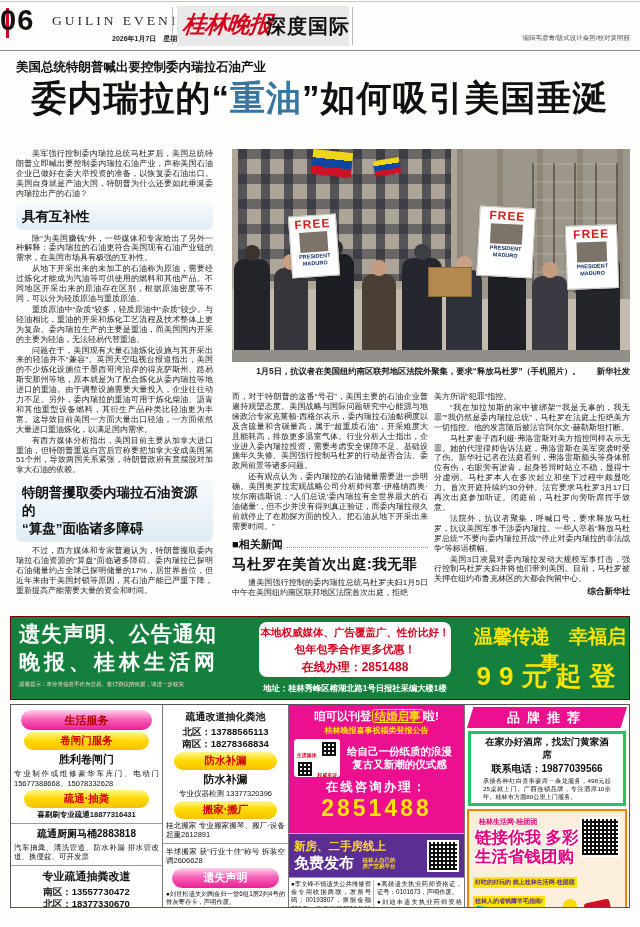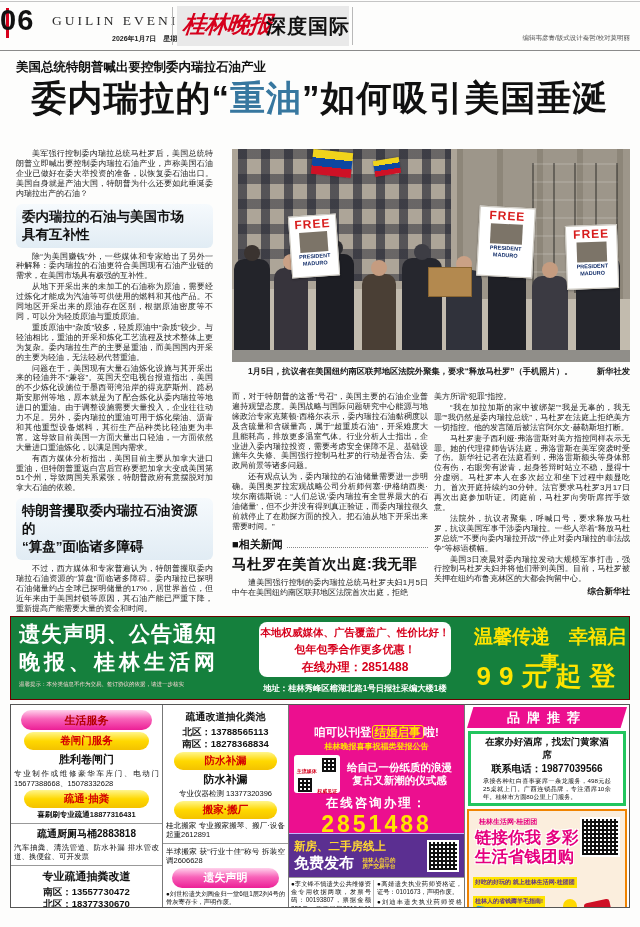--- a/index.html
+++ b/index.html
@@ -57,21 +57,21 @@
   .person{position:absolute;bottom:8px;border-radius:10px 10px 0 0;}
   .hd{position:absolute;left:50%;top:-14px;transform:translateX(-50%);
       width:16px;height:16px;border-radius:50%;}
   .sign{position:absolute;background:#fff;border:1px solid #cac6bd;text-align:center;
         box-shadow:0 1px 2px rgba(0,0,0,.35);padding-top:2px;}
   .sign .free{color:#d81d1d;font-weight:bold;font-size:12px;line-height:13px;letter-spacing:1px;}
   .sign .face{margin:1px auto;width:60%;height:20px;background:#7c7468;}
   .sign .nm{color:#15306b;font-weight:bold;font-size:5.5px;line-height:6.5px;}
   .box{left:196px;top:118px;width:42px;height:28px;background:#b3894f;border:1px solid #8a6632;}
   .caption{left:232px;top:366px;width:398px;display:flex;font-size:8.3px;font-weight:bold;color:#222;}
-  .caption .cap{flex:1;padding-left:16px;}
+  .caption .cap{flex:1;padding-left:16px;text-align:center;}
   .caption .cred{flex:0 0 auto;padding-left:8px;}
   
   .banner{left:10px;top:616px;width:620px;height:84px;background:#15803d;border:1.5px solid #6d0000;
           box-sizing:border-box;color:#fff;}
   .bn-l1{left:8px;top:3px;font-size:21px;font-weight:bold;letter-spacing:1px;}
   .bn-l2{left:8px;top:31px;font-size:21px;font-weight:bold;letter-spacing:4px;}
   .bn-note{left:8px;top:64px;font-size:5.5px;color:#ffd9d9;}
   .bn-mid{left:248px;top:5px;width:192px;height:55px;background:#fff;border-radius:8px;
           color:#d6001c;text-align:center;font-weight:bold;}
   .bn-m1{font-size:10.5px;padding-top:4px;}
@@ -96,21 +96,21 @@
            font-size:11px;padding:2.5px 0;width:90%;}
   .badge-p.wt{color:#fff;}
   .adtitle{font-size:11px;font-weight:bold;text-align:center;margin:2px 0;}
   .adtext{font-size:7.5px;line-height:9.5px;text-align:justify;}
   .adphone{font-size:9.5px;font-weight:bold;text-align:center;line-height:12px;}
   .sep{border-top:1px solid #999;margin:3px -3px;}
   .tinyad{font-size:6.3px;line-height:8.2px;text-align:justify;}
   .qr{background-image:repeating-linear-gradient(0deg,#111 0 2px,transparent 2px 4px),
       repeating-linear-gradient(90deg,#111 0 2px,#fff 2px 4px);}
   
-  .wed{height:128px;background:#ec0f8f;padding:20px 5px;box-sizing:border-box;text-align:center;color:#fff;}
+  .wed{height:128px;background:#ec0f8f;padding:4px 5px;box-sizing:border-box;text-align:center;color:#fff;}
   .wed-l1{font-size:11.5px;font-weight:bold;}
   .wed-l1 .yl{color:#ffe400;border:1px solid #ffe400;border-radius:3px;padding:0 2px;}
   .wed-l2{font-size:8px;font-weight:bold;color:#ffe400;margin-top:1px;}
   .wed-row{display:flex;margin-top:3px;align-items:center;}
   .wed-qrbox{width:46px;height:38px;background:#fff;border-radius:3px;padding:2px;box-sizing:border-box;}
   .wed-qrbox .lbl{font-size:5px;font-weight:bold;color:#d6001c;line-height:5.5px;}
   .wed-qrbox .qr{width:14px;height:14px;display:inline-block;margin:1px;}
   .wed-txt{flex:1;font-size:10.5px;font-weight:bold;line-height:13px;}
   .wed-l5{font-size:12.5px;font-weight:bold;margin-top:2px;letter-spacing:2px;}
   .wed-phone{font-size:23px;font-weight:bold;color:#ffe400;line-height:24px;letter-spacing:3px;}
@@ -160,21 +160,20 @@
 <div class="abs vline" style="left:352px;"></div>
 <div class="abs staff">编辑韦彦青/版式设计秦哲/校对莫明丽</div>
 <div class="abs headrule"></div>
 
 <div class="abs kicker">美国总统特朗普喊出要控制委内瑞拉石油产业</div>
 <div class="abs headline"><span>委内瑞拉的“</span><span class="hl">重油</span><span>”如何吸引美国垂涎</span></div>
 
 <div class="col leftcol">
   <p>美军强行控制委内瑞拉总统马杜罗后，美国总统特朗普立即喊出要控制委内瑞拉石油产业，声称美国石油企业已做好在委大举投资的准备，以恢复委石油出口。美国自身就是产油大国，特朗普为什么还要如此垂涎委内瑞拉出产的石油？</p>
   <div class="subhead">
-    <div>委内瑞拉的石油与美国市场</div>
     <div>具有互补性</div>
   </div>
   <p>除“为美国赚钱”外，一些媒体和专家给出了另外一种解释：委内瑞拉的石油更符合美国现有石油产业链的需求，在美国市场具有极强的互补性。</p>
   <p>从地下开采出来的未加工的石油称为原油，需要经过炼化才能成为汽油等可供使用的燃料和其他产品。不同地区开采出来的原油存在区别，根据原油密度等不同，可以分为轻质原油与重质原油。</p>
   <p>重质原油中“杂质”较多，轻质原油中“杂质”较少。与轻油相比，重油的开采和炼化工艺流程及技术整体上更为复杂。委内瑞拉生产的主要是重油，而美国国内开采的主要为轻油，无法轻易代替重油。</p>
   <p>问题在于，美国现有大量石油炼化设施与其开采出来的轻油并不“兼容”。英国天空电视台报道指出，美国的不少炼化设施位于墨西哥湾沿岸的得克萨斯州、路易斯安那州等地，原本就是为了配合炼化从委内瑞拉等地进口的重油。由于调整设施需要大量投入，企业往往动力不足。另外，委内瑞拉的重油可用于炼化柴油、沥青和其他重型设备燃料，其衍生产品种类比轻油更为丰富。这导致目前美国一方面大量出口轻油，一方面依然大量进口重油炼化，以满足国内需求。</p>
   <p>有西方媒体分析指出，美国目前主要从加拿大进口重油，但特朗普重返白宫后宣称要把加拿大变成美国第51个州，导致两国关系紧张，特朗普政府有意摆脱对加拿大石油的依赖。</p>
   <div class="subhead">
     <div>特朗普攫取委内瑞拉石油资源的</div>
     <div>“算盘”面临诸多障碍</div>

